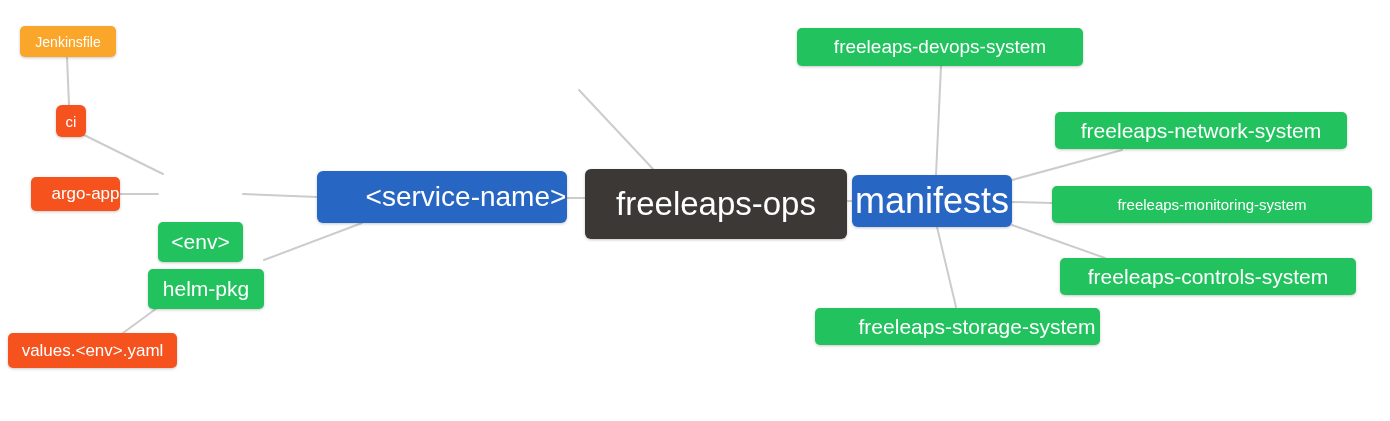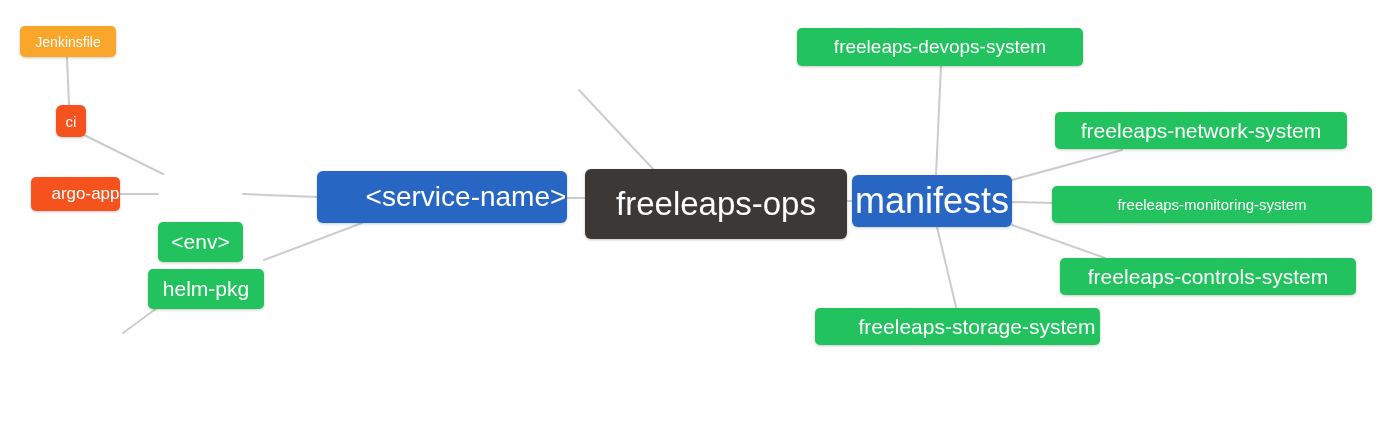--- a/index.html
+++ b/index.html
@@ -72,20 +72,21 @@
   <div class="node c-amber" style="left:20px;   top:26px;  width:96px;  height:31px; font-size:14px;">Jenkinsfile</div>
 
   <div class="node c-red" style="left:56px;   top:105px; width:30px;  height:32px; font-size:15px; border-radius:6px;">ci</div>
 
   <div class="node c-red" style="left:31px;   top:177px; width:89px;  height:34px; font-size:17px;padding-left:20px;">argo-app</div>
 
   <div class="node c-green" style="left:158px; top:174px; width:85px;  height:40px; font-size:21px;margin-top:48px;">&lt;env&gt;</div>
 
   <div class="node c-green" style="left:148px; top:257px; width:116px; height:40px; font-size:21px;margin-top:12px;">helm-pkg</div>
 
+  <div class="node c-red" style="left:8px;    top:333px; width:169px; height:35px; font-size:17px;">values.&lt;env&gt;.yaml</div>
 
 
   <div class="node c-blue big" style="left:317px; top:171px; width:250px; height:52px; font-size:28px;padding-left:48px;">&lt;service-name&gt;</div>
 
   <div class="node c-dark big" style="left:585px; top:169px; width:262px; height:70px; font-size:33px;">freeleaps-ops</div>
 
   <div class="node c-blue big" style="left:852px; top:175px; width:160px; height:52px; font-size:36px;text-align:center;">manifests</div>
 
   <div class="node c-green" style="left:797px;  top:28px;  width:286px; height:38px; font-size:19px;">freeleaps-devops-system</div>
 

